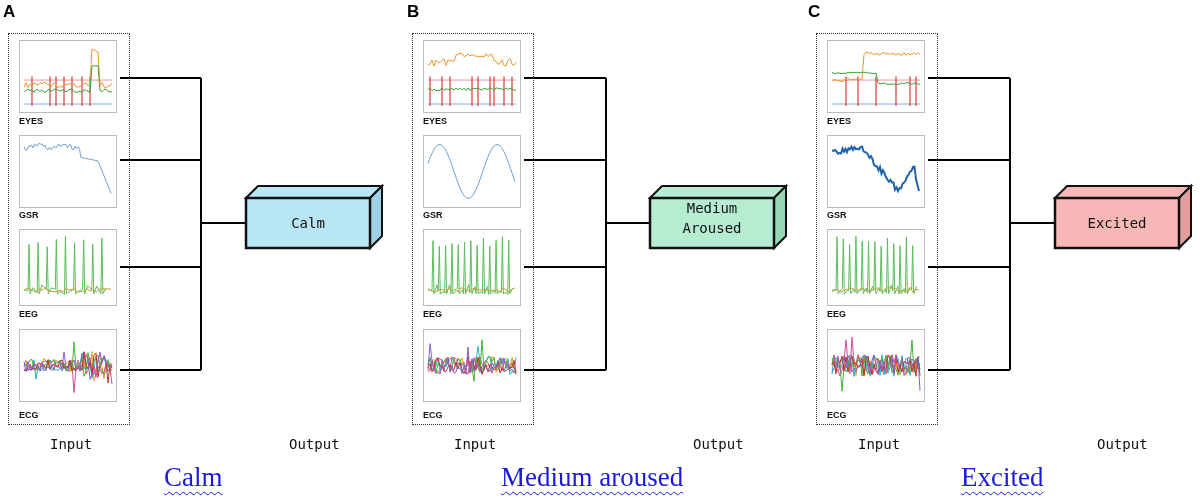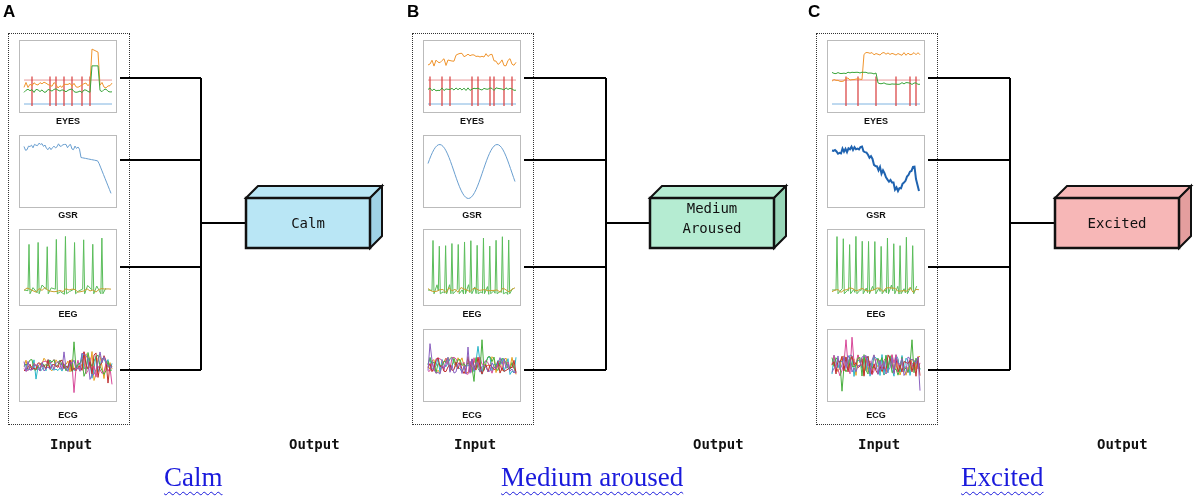--- a/index.html
+++ b/index.html
@@ -2,22 +2,22 @@
 <html><head>
 <meta charset="utf-8">
 <style>
   html,body{margin:0;padding:0;background:#fff;}
   body{width:1200px;height:504px;position:relative;overflow:hidden;font-family:"DejaVu Sans",sans-serif;}
   .panel{position:absolute;top:0;width:400px;height:504px;}
   .letter{position:absolute;top:2px;font-family:"Liberation Sans",sans-serif;font-weight:bold;font-size:17px;color:#000;}
   .dotbox{position:absolute;top:33px;width:122px;height:392px;border:1.5px dotted #333;box-sizing:border-box;}
   .thumb{position:absolute;width:98px;background:#fff;border:1.5px solid #bbb;box-sizing:border-box;overflow:hidden;}
   .thumb svg{display:block;width:100%;height:100%;}
-  .tlabel{position:absolute;width:98px;text-align:center;font-family:"Liberation Sans",sans-serif;font-weight:bold;font-size:9px;color:#111;}
-  .io{position:absolute;font-family:"DejaVu Sans Mono",monospace;font-size:14px;color:#111;font-weight:bold;}
+  .tlabel{position:absolute;width:98px;text-align:left;font-family:"Liberation Sans",sans-serif;font-weight:bold;font-size:9px;color:#111;}
+  .io{position:absolute;font-family:"DejaVu Sans Mono",monospace;font-size:14px;color:#111;}
   .caption{position:absolute;top:462px;font-family:"Liberation Serif",serif;font-size:27px;color:#1a1adc;text-decoration:underline wavy #1a1adc;text-decoration-thickness:1px;text-underline-offset:5px;white-space:nowrap;}
   .wires{position:absolute;left:0;top:0;}
   .cube{position:absolute;}
   .cube-label{position:absolute;display:flex;align-items:center;justify-content:center;text-align:center;font-family:"DejaVu Sans Mono",monospace;font-size:14px;line-height:20px;color:#111;}
 </style>
 </head>
 <body>
 
 <div class="panel" style="left:0px;">
   <div class="letter" style="left:3px;">A</div>

